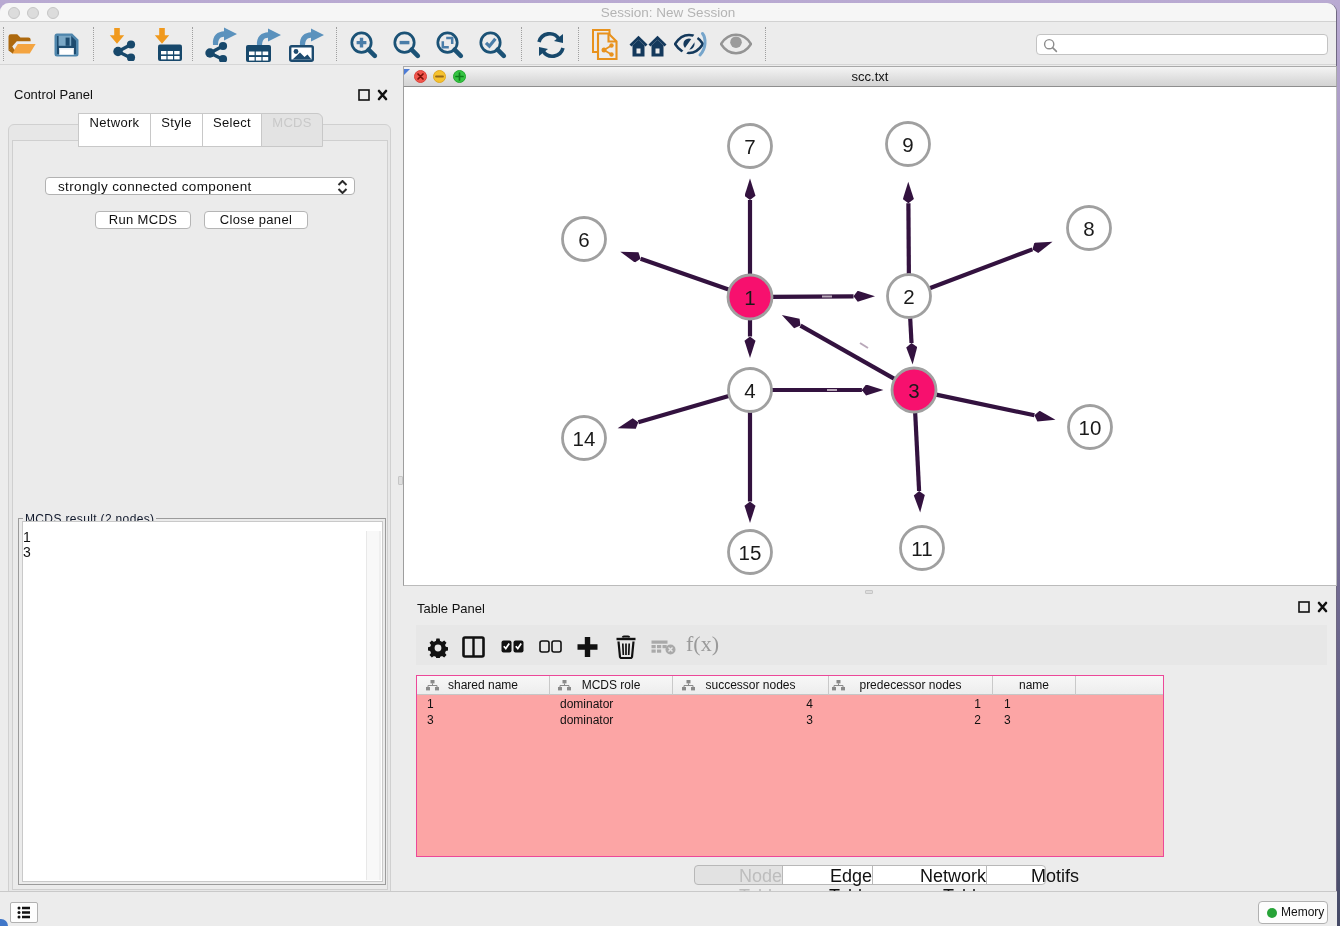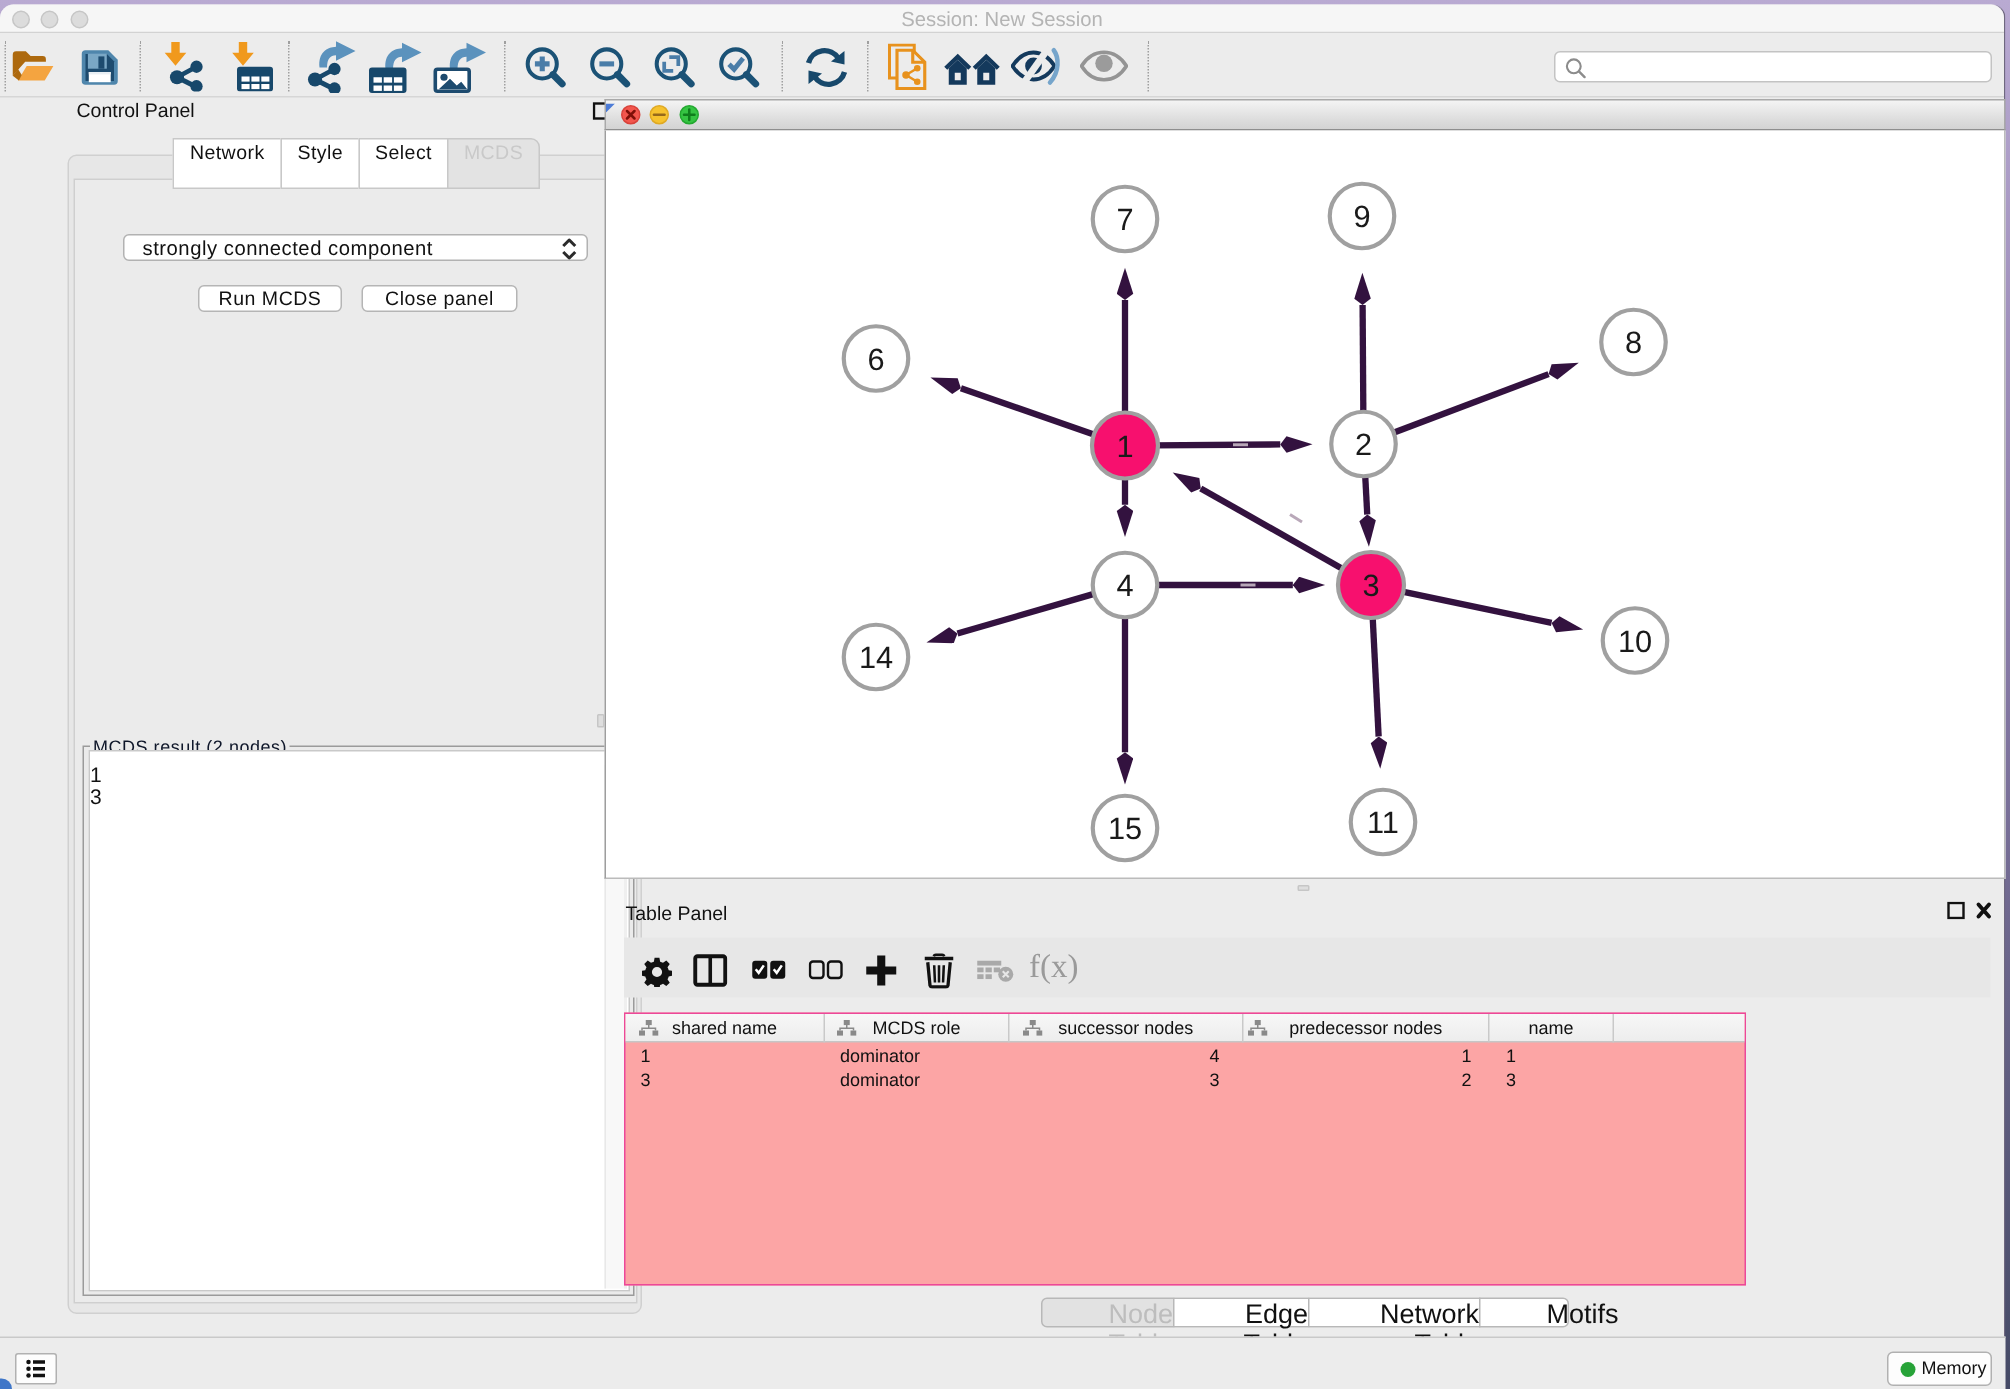--- a/index.html
+++ b/index.html
@@ -7,21 +7,21 @@
 body { font-family:"Liberation Sans", sans-serif; background:linear-gradient(180deg,#b9aad2 0%,#8f7fae 40%,#454a66 100%); position:relative; }
 .win { position:absolute; left:0; top:3px; width:1337px; height:923px; background:#ececec; border-radius:9px 9px 0 0; border-right:1px solid #6f6880; box-shadow:inset 0 1px 0 #c9bcdc; }
 .titlebar { position:absolute; left:0; top:0; width:100%; height:19px; background:#f6f6f6; border-radius:9px 9px 0 0; border-bottom:1px solid #d2d2d2; }
 .tl { position:absolute; top:3.5px; width:12px; height:12px; border-radius:50%; background:#dcdcdc; border:1px solid #c6c6c6; }
 .title { position:absolute; top:2px; width:100%; text-align:center; font-size:13.5px; color:#b4b4b4; }
 .toolbar { position:absolute; left:0; top:20px; width:100%; height:42px; background:#ececec; border-bottom:1px solid #d6d6d6; }
 .tsep { position:absolute; top:4px; height:34px; width:0; border-left:1px dotted #9f9f9f; }
 .ticon { position:absolute; top:0; }
 .search { position:absolute; left:1036px; top:11px; width:292px; height:21px; background:#fff; border:1px solid #c3c3c3; border-radius:4px; }
 
-.cpanel { position:absolute; left:0; top:57px; width:393px; height:826px;margin-left:37px; }
+.cpanel { position:absolute; left:0; top:78px; width:393px; height:826px; }
 .phead { font-size:13px; color:#111; }
 .tabs { position:absolute; }
 .tab { position:absolute; top:0; height:34px; font-size:13px; letter-spacing:0.3px; text-align:center; line-height:18px; background:#fff; border:1px solid #c8c8c8; color:#111; }
 .mcdsbody { position:absolute; left:8px; top:43px; width:383px; height:773px; background:#e7e7e7; border:1px solid #d0d0d0; border-radius:6px; }
 .innerp { position:absolute; left:3px; top:15px; width:376px; height:750px; background:#ebebeb; border:1px solid #cfcfcf; letter-spacing:0.35px; }
 .btn { position:absolute; height:18px; background:#fff; border:1px solid #b5b5b5; border-radius:4px; font-size:13px; color:#111; text-align:center; line-height:16px; }
 .fieldset { position:absolute; border:1px solid #9b9b9b; }
 .flabel { position:absolute; top:-7px; left:4px; background:#ebebeb; font-size:12px; color:#0f172a; padding:0 2px; }
 .fwhite { position:absolute; left:3px; top:2px; right:2px; bottom:2px; background:#fff; border:1px solid #c9c9c9; }
 
@@ -240,20 +240,21 @@
       <div class="light" style="left:49px;background:#35c442;border:1px solid #22a82f;"></div>
       <svg class="light" style="left:10px" width="13" height="13" viewBox="0 0 13 13">
           <path d="M4 4 L9 9 M9 4 L4 9" stroke="#7e1008" stroke-width="1.7" stroke-linecap="round"></path>
         </svg>
       <svg class="light" style="left:29px" width="13" height="13" viewBox="0 0 13 13">
           <path d="M3 6.5 L10 6.5" stroke="#96691a" stroke-width="1.8" stroke-linecap="round"></path>
         </svg>
       <svg class="light" style="left:49px" width="13" height="13" viewBox="0 0 13 13">
           <path d="M3 6.5 L10 6.5 M6.5 3 L6.5 10" stroke="#0f7e1c" stroke-width="1.7" stroke-linecap="round"></path>
         </svg>
+      <div style="position:absolute;top:2px;width:100%;text-align:center;font-size:13px;color:#111;">scc.txt</div>
     </div>
     <div class="fcanvas">
       <svg width="932" height="498" viewBox="404 87 932 498" id="graph">
         <defs>
           <marker id="arr" markerWidth="23" markerHeight="12" refX="0" refY="5.5" orient="auto" markerUnits="userSpaceOnUse">
             <path d="M0 5.5 L4.2 0 L21.5 5.5 L4.2 11 Z" fill="#33123f"></path>
           </marker>
         </defs>
         <g stroke="#33123f" stroke-width="4.2" marker-end="url(#arr)">
           <line x1="750.0" y1="278.0" x2="750.0" y2="200.0"></line>

